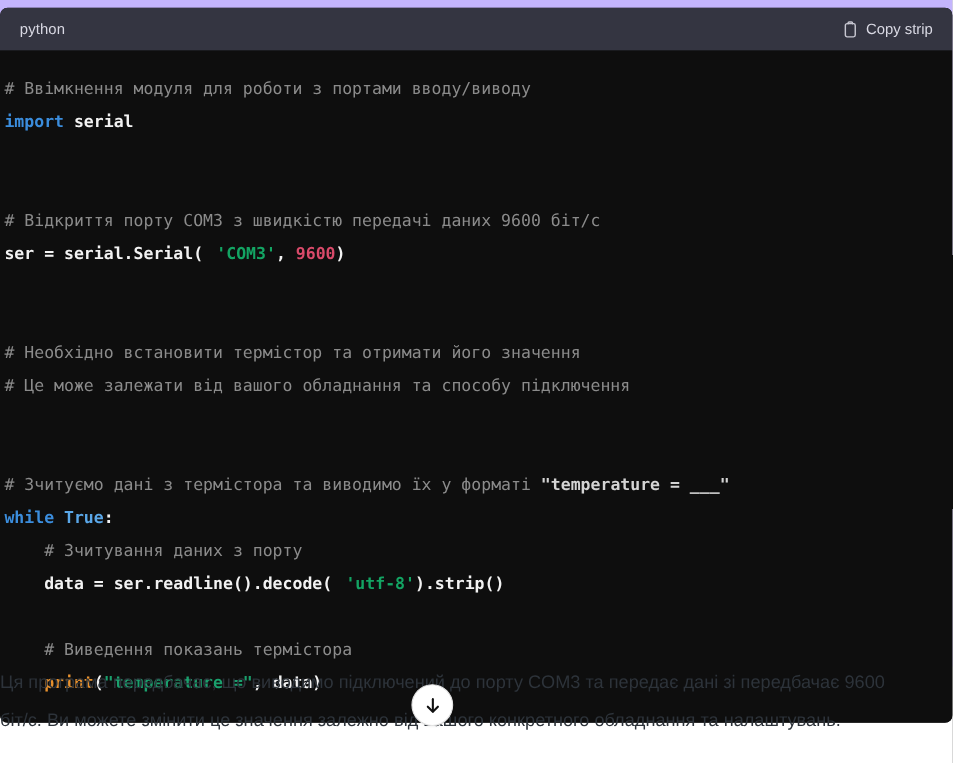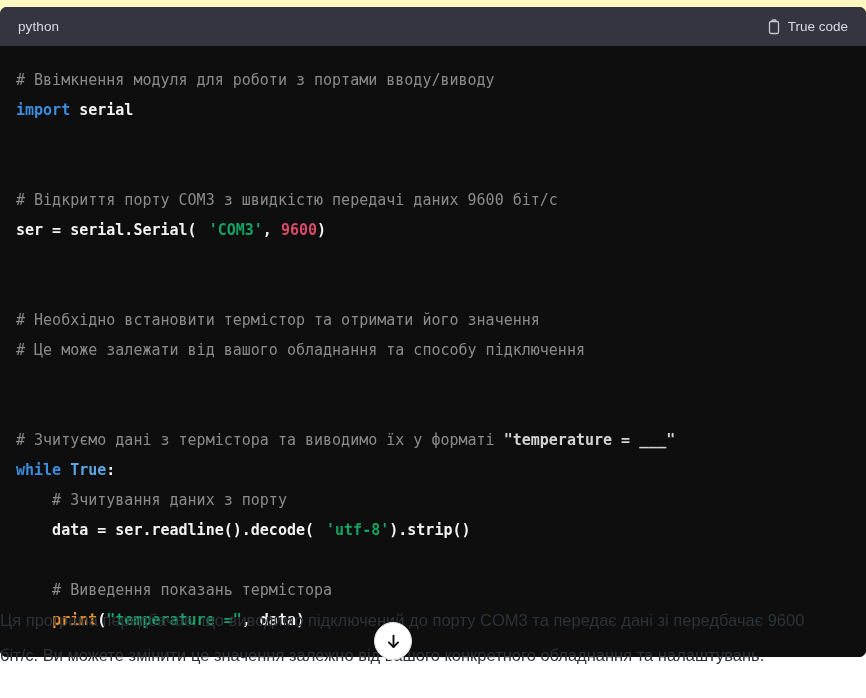--- a/index.html
+++ b/index.html
@@ -6,21 +6,21 @@
   html, body {
     margin: 0; padding: 0;
     width: 866px; height: 698px;
     background: #ffffff;
     font-family: "Liberation Sans", sans-serif;
     overflow: hidden;
   }
   .page {
     position: relative;
     width: 866px; height: 606px;
-    background: #fef9c3;
+    background: #c4b5fd;
   }
 
   
   .code-block {
     position: absolute;
     left: 0; top: 7px;
     width: 866px;
     border-radius: 7px;
     overflow: hidden;
     background: #0e0e0e;
@@ -47,21 +47,21 @@
     font-size: 13.5px;
     cursor: pointer;
     background: none; border: none;
     font-family: "Liberation Sans", sans-serif;
     padding: 0;
   }
   .copy-btn svg { display: block; }
 
   .code-body {
     background: #0e0e0e;
-    padding: 19px 18px 22px 16px;
+    padding: 19px 18px 22px 4px;
     font-family: "DejaVu Sans Mono", monospace;
     font-size: 15px;
     line-height: 30px;
     white-space: pre;
     overflow: hidden;
   }
   .code-line { height: 30px; }
   .code-line.blank { height: 30px; }
 
   
@@ -114,21 +114,21 @@
     <div class="code-header">
       <span class="code-lang">python</span>
 
       <button class="copy-btn">
         <span>
           <svg width="14" height="16" viewBox="0 0 14 16" fill="none">
             <rect x="2.5" y="2.5" width="9" height="12" rx="1.6" stroke="#c7c7d1" stroke-width="1.3"></rect>
             <path d="M5 2.6V1.9a.9.9 0 0 1 .9-.9h2.2a.9.9 0 0 1 .9.9v.7" stroke="#c7c7d1" stroke-width="1.3" stroke-linecap="round"></path>
           </svg>
         </span>
-        <span>True code</span>
+        <span>Copy strip</span>
       </button>
     </div>
 
     <div class="code-body" id="code-body"><div class="code-line"><span class="tok-comment"># Ввімкнення модуля для роботи з портами вводу/виводу</span></div><div class="code-line"><span class="tok-kw">import</span><span class="tok-plain"> </span><span class="tok-plain">serial</span></div><div class="code-line blank">&nbsp;</div><div class="code-line blank">&nbsp;</div><div class="code-line"><span class="tok-comment"># Відкриття порту COM3 з швидкістю передачі даних 9600 біт/с</span></div><div class="code-line"><span class="tok-plain">ser</span><span class="tok-punc"> = </span><span class="tok-plain">serial.Serial(</span><span class="tok-str">'COM3'</span><span class="tok-punc">, </span><span class="tok-num">9600</span><span class="tok-punc">)</span></div><div class="code-line blank">&nbsp;</div><div class="code-line blank">&nbsp;</div><div class="code-line"><span class="tok-comment"># Необхідно встановити термістор та отримати його значення</span></div><div class="code-line"><span class="tok-comment"># Це може залежати від вашого обладнання та способу підключення</span></div><div class="code-line blank">&nbsp;</div><div class="code-line blank">&nbsp;</div><div class="code-line"><span class="tok-comment"># Зчитуємо дані з термістора та виводимо їх у форматі </span><span class="tok-comment-b">"temperature = ___"</span></div><div class="code-line"><span class="tok-kw">while</span><span class="tok-plain"> </span><span class="tok-const">True</span><span class="tok-punc">:</span></div><div class="code-line"><span class="tok-comment">    # Зчитування даних з порту</span></div><div class="code-line"><span class="tok-plain">    data</span><span class="tok-punc"> = </span><span class="tok-plain">ser.readline().decode(</span><span class="tok-str">'utf-8'</span><span class="tok-plain">).strip()</span></div><div class="code-line blank">&nbsp;</div><div class="code-line"><span class="tok-comment">    # Виведення показань термістора</span></div><div class="code-line"><span class="tok-plain">    </span><span class="tok-fn">print</span><span class="tok-punc">(</span><span class="tok-str2">"temperature ="</span><span class="tok-punc">, </span><span class="tok-plain">data</span><span class="tok-punc">)</span></div></div>
   </div>
 
   <p class="prose" id="prose"><span>Ця програма передбачає, що виводимо підключений до порту </span><b>COM3</b><span> та передає дані зі передбачає </span><b>9600</b><span> біт/с. Ви можете змінити це значення залежно від вашого конкретного обладнання та налаштувань.</span></p>
 
   <div class="scroll-btn">
     <span>

